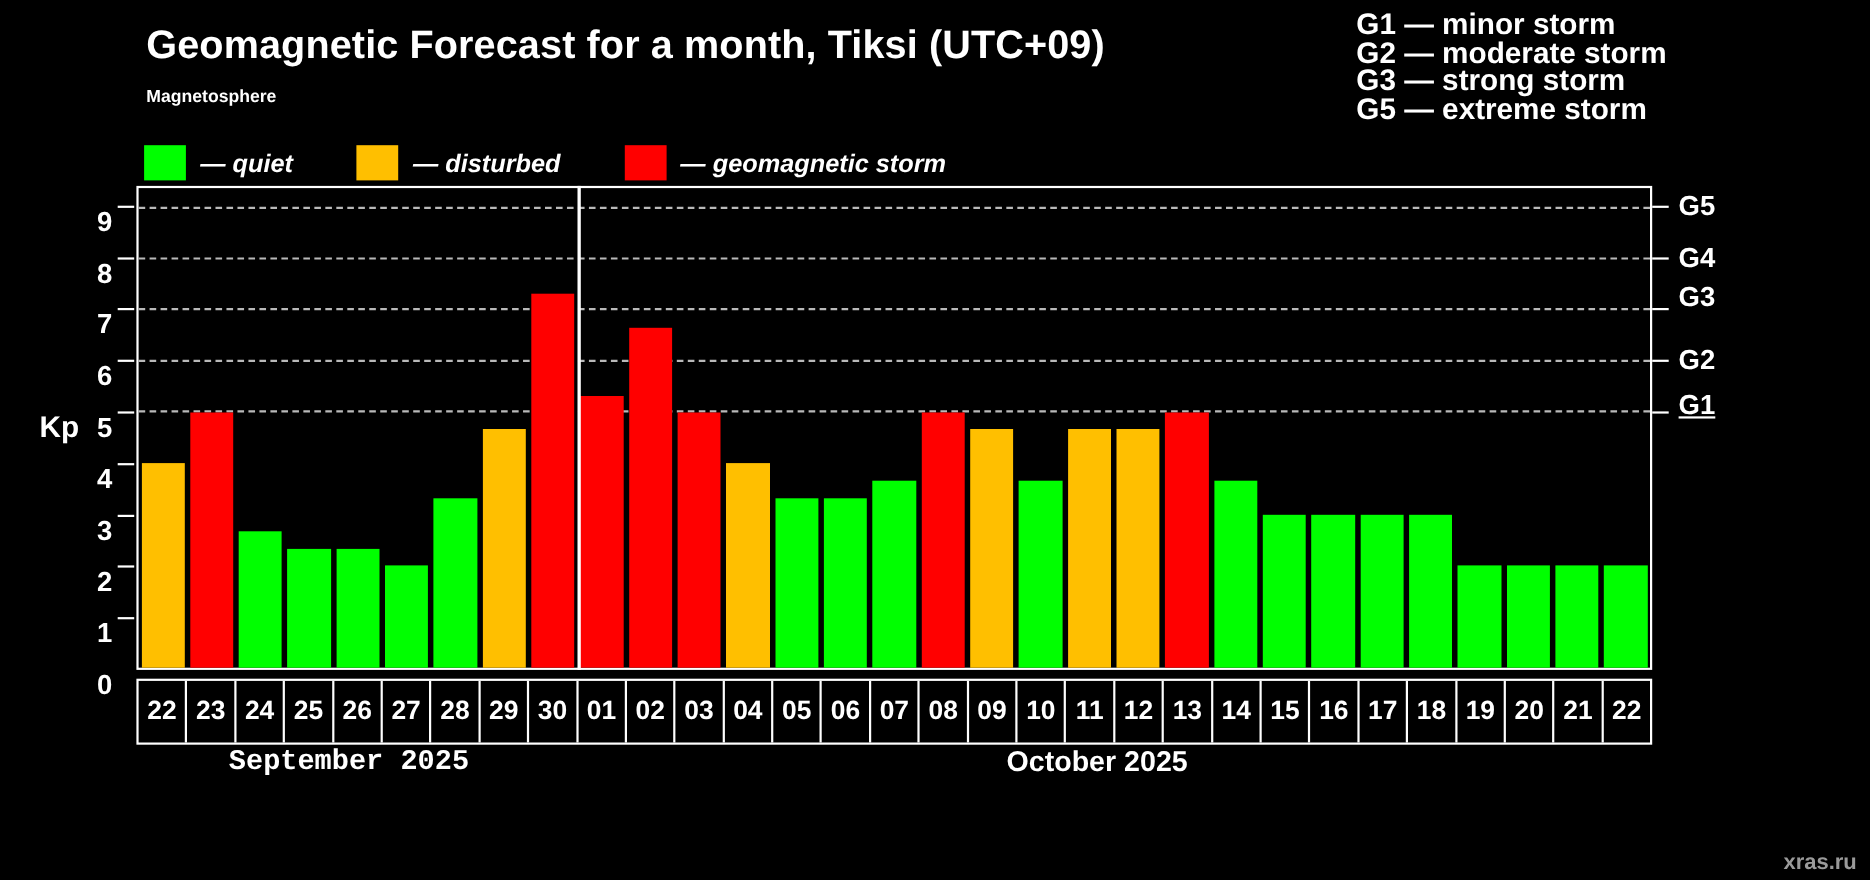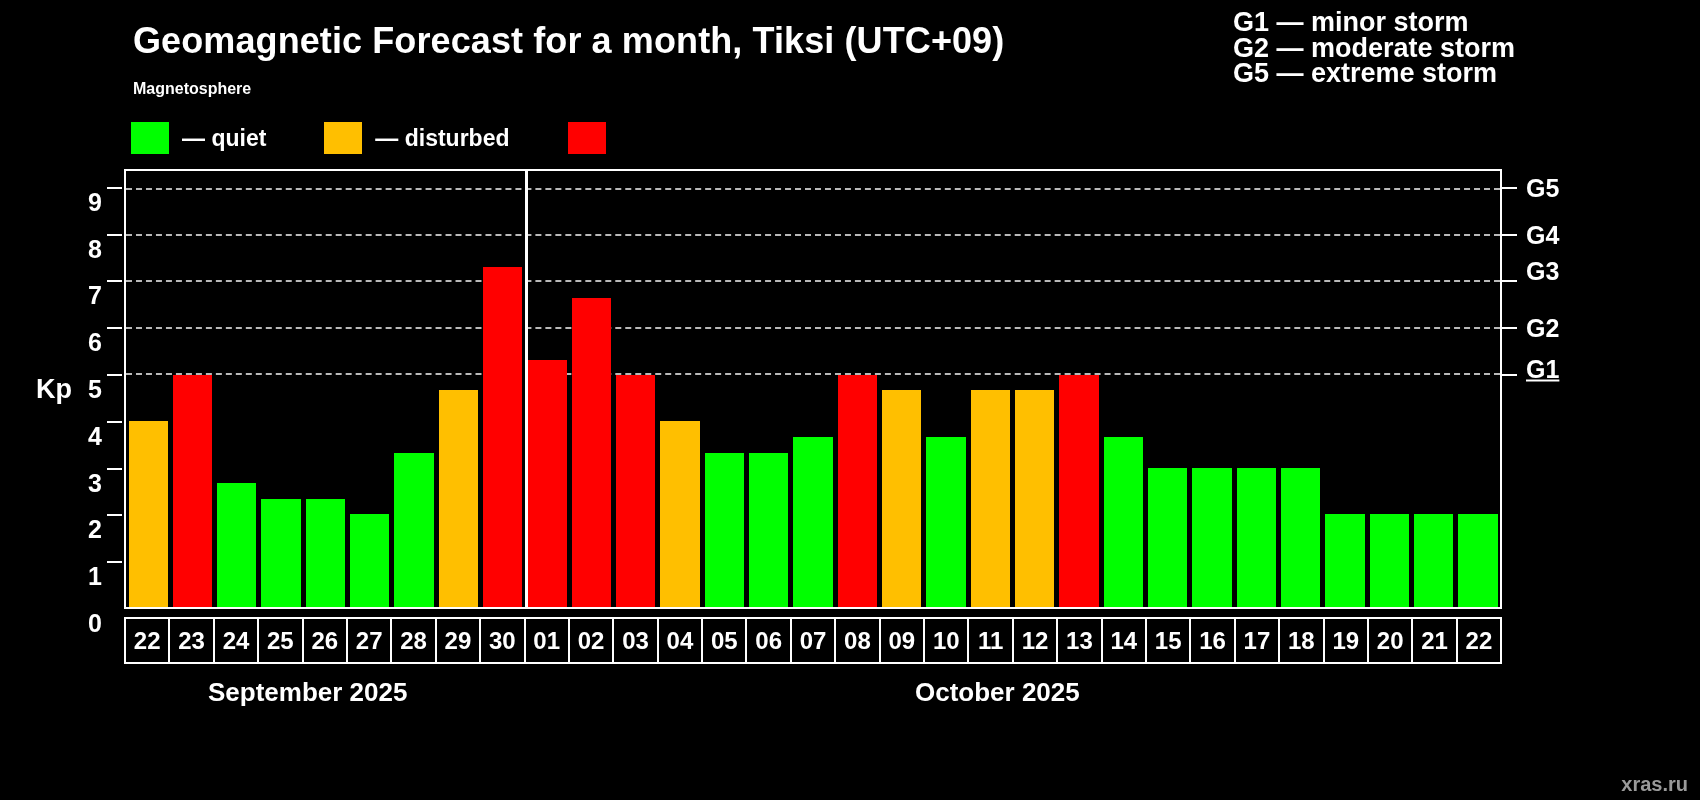--- a/index.html
+++ b/index.html
@@ -12,22 +12,22 @@
   
   .title{
     position:absolute;left:133px;top:20px;
     font-size:36px;font-weight:bold;letter-spacing:0.1px;white-space:nowrap;
   }
   .magnetosphere{
     position:absolute;left:133px;top:80px;
     font-size:16px;font-weight:bold;white-space:nowrap;
   }
   .legend{
-    position:absolute;left:131px;top:122px;
-    display:flex;align-items:center;gap:0px;white-space:nowrap;
+    position:absolute;left:131px;top:132px;
+    display:flex;align-items:center;gap:0px;white-space:nowrap;font-style:italic;
   }
   .legend-item{display:flex;align-items:center;}
   .swatch{width:38px;height:32px;display:inline-block;}
   .legend-text{
     font-size:23px;font-weight:bold;margin-left:13px;white-space:nowrap;
   }
   .gap-a{width:58px;}
   .gap-b{width:58px;}
 
   
@@ -87,36 +87,36 @@
     position:absolute;left:24px;transform:translateY(-50%);
     font-size:25px;font-weight:bold;white-space:nowrap;
   }
   .gtick-mark{
     position:absolute;left:0px;width:15px;height:0;
     border-top:2px solid #fff;transform:translateY(-50%);
   }
 
   
   .dayrow{
-    position:absolute;left:124px;top:617px;width:1378px;height:47px;
+    position:absolute;left:124px;top:617px;width:1378px;height:60px;
     display:flex;box-sizing:border-box;
     border:2px solid #fff;
   }
   .daycell{
     flex:1 1 0;display:flex;align-items:center;justify-content:center;
     font-size:24px;font-weight:bold;
     border-right:2px solid #fff;box-sizing:border-box;
   }
   .daycell:last-child{border-right:none;}
 
   
   .month{
     position:absolute;top:677px;font-size:26px;font-weight:bold;white-space:nowrap;
   }
-  .month-sep{left:208px;}
+  .month-sep{left:208px;font-family:Liberation Mono, monospace;}
   .month-oct{left:915px;text-align:center;}
 
   
   .watermark{
     position:absolute;right:12px;bottom:4px;
     font-size:20px;font-weight:bold;color:#9a9a9a;
   }
 </style>
 </head>
 <body>
@@ -133,26 +133,28 @@
         <span class="legend-text">— quiet</span>
       </div>
       <span class="gap-a"></span>
       <div class="legend-item">
         <span class="swatch" style="background: rgb(255, 191, 0);"></span>
         <span class="legend-text">— disturbed</span>
       </div>
       <span class="gap-b"></span>
       <div class="legend-item">
         <span class="swatch" style="background: rgb(255, 0, 0);"></span>
+        <span class="legend-text">— geomagnetic storm</span>
       </div>
     </div>
 
   <div class="gscale" id="gscale">
       <div>G1 — minor storm</div>
       <div>G2 — moderate storm</div>
+      <div>G3 — strong storm</div>
       <div>G5 — extreme storm</div>
     </div>
 
   <div class="yaxis" id="yaxis">
     <div class="kp-label">Kp</div>
   <div class="ytick" style="bottom: calc(0% + 0px); top: 440px;">0</div>
       <div class="ytick" style="bottom: calc(10.6383% + 0px); top: 393.191px;">1</div>
       <div class="ytick-mark" style="top: 393.191px;"></div>
       <div class="ytick" style="bottom: calc(21.2766% + 0px); top: 346.383px;">2</div>
       <div class="ytick-mark" style="top: 346.383px;"></div>

